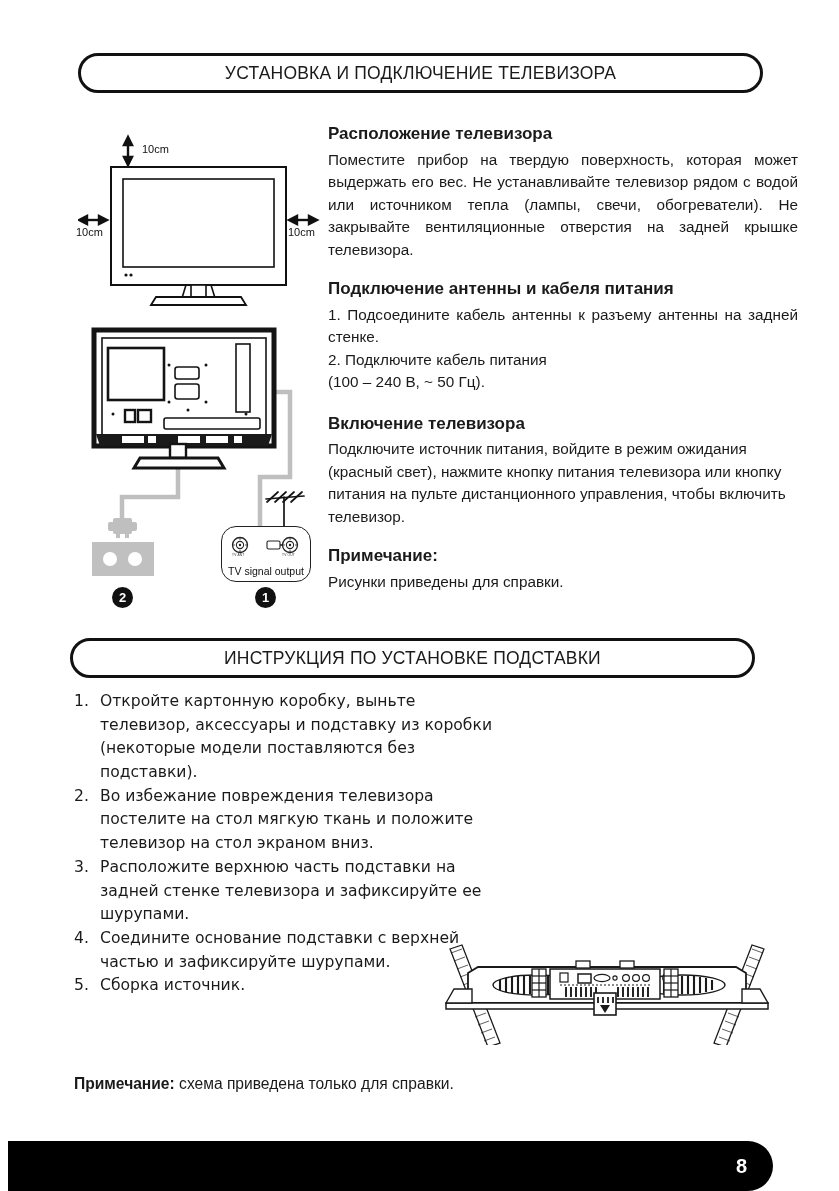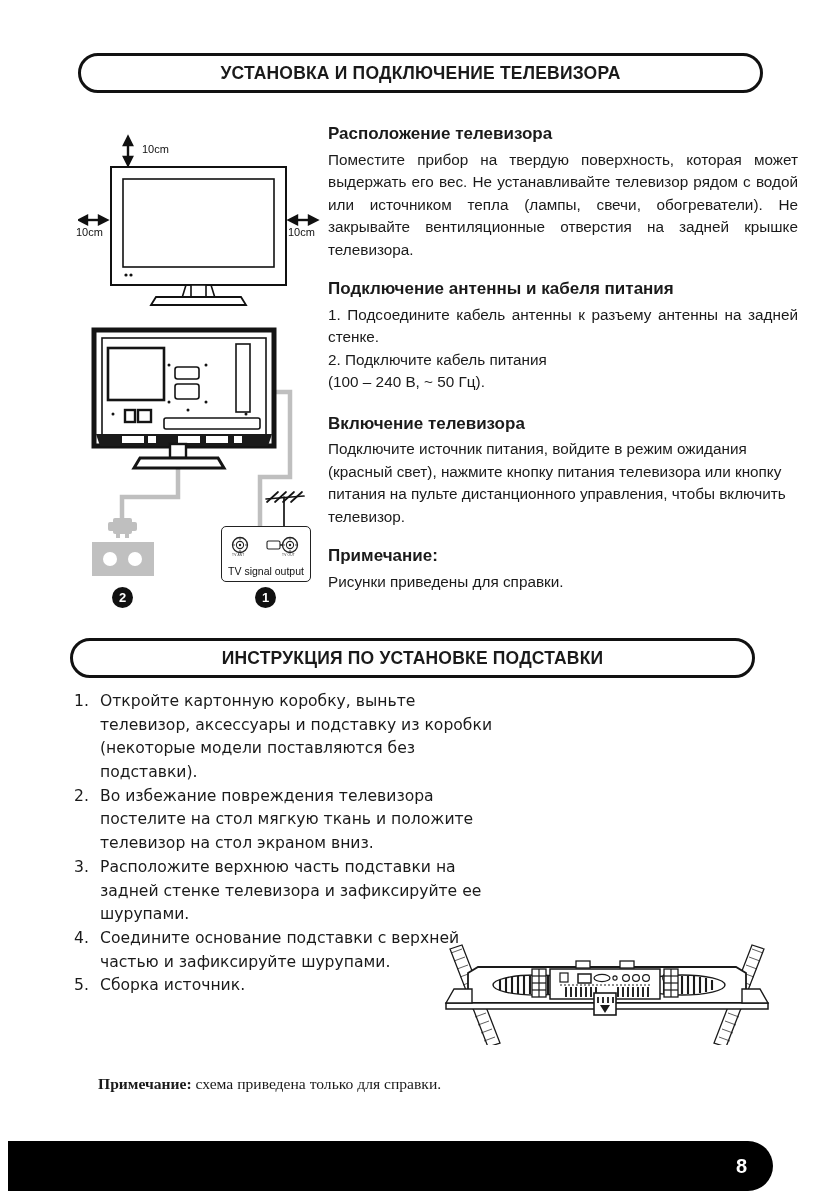--- a/index.html
+++ b/index.html
@@ -26,21 +26,20 @@
     display: flex;
     align-items: center;
     justify-content: center;
   }
   .pill-label {
     font-size: 17.5px;
     letter-spacing: 0.2px;
     color: #1a1a1a;
     white-space: nowrap;
     font-family: "Liberation Sans", "DejaVu Sans", sans-serif;
-    font-weight: bold;
   }
 
   
   .col-right {
     position: absolute;
     left: 328px;
     top: 122px;
     width: 470px;
   }
   .blk { margin-bottom: 14px; }
@@ -82,21 +81,21 @@
     align-items: center;
     justify-content: center;
     font-family: "Liberation Sans", "DejaVu Sans", sans-serif;
   }
 
   
   .signal-box {
     position: absolute;
     box-sizing: border-box;
     border: 1.4px solid #222;
-    border-radius: 5px;
+    border-radius: 15px;
     background: #fff;
   }
   .signal-caption {
     position: absolute;
     left: 0; right: 0;
     bottom: 4px;
     text-align: center;
     font-size: 10.5px;
     color: #111;
     font-family: "Liberation Sans", "DejaVu Sans", sans-serif;
@@ -130,22 +129,21 @@
     text-align: left;
   }
   .step-text { flex: 1; }
   .closing-note {
     position: absolute;
     left: 74px;
     top: 1072px;
     width: 420px;
     font-size: 15.6px;
     line-height: 1.52;
-    font-family: Liberation Serif, serif;
-    margin-left: 24px;
+    font-family: Liberation Sans, sans-serif;
   }
   .closing-note b { font-weight: bold; }
 
   
   .footer-bar {
     position: absolute;
     left: 8px;
     top: 1141px;
     width: 765px;
     height: 50px;

